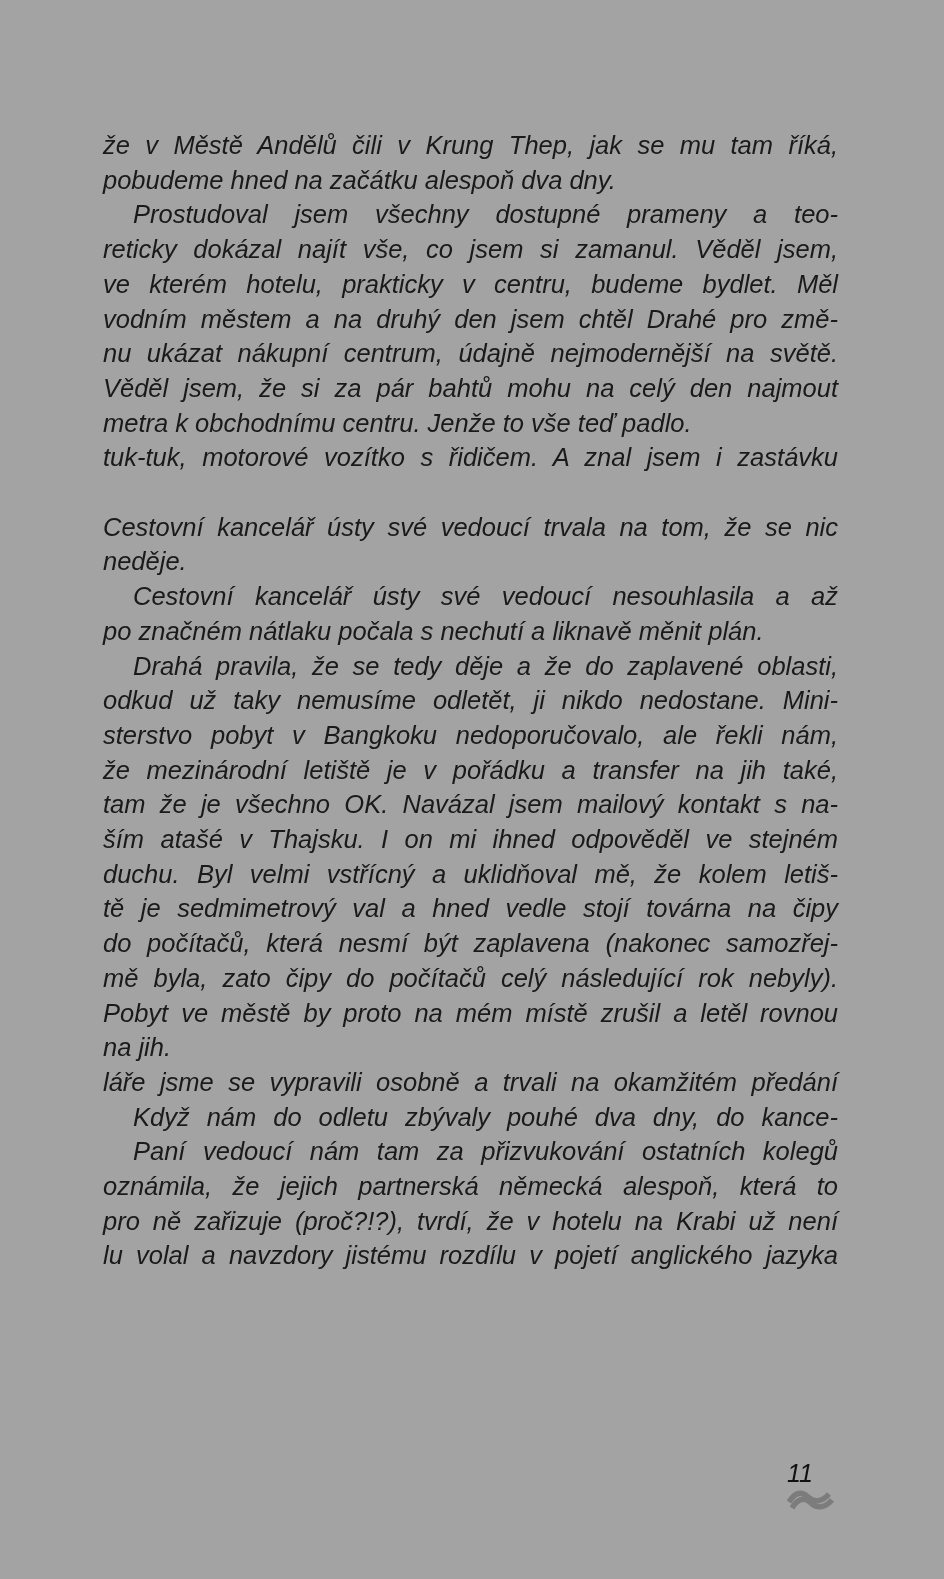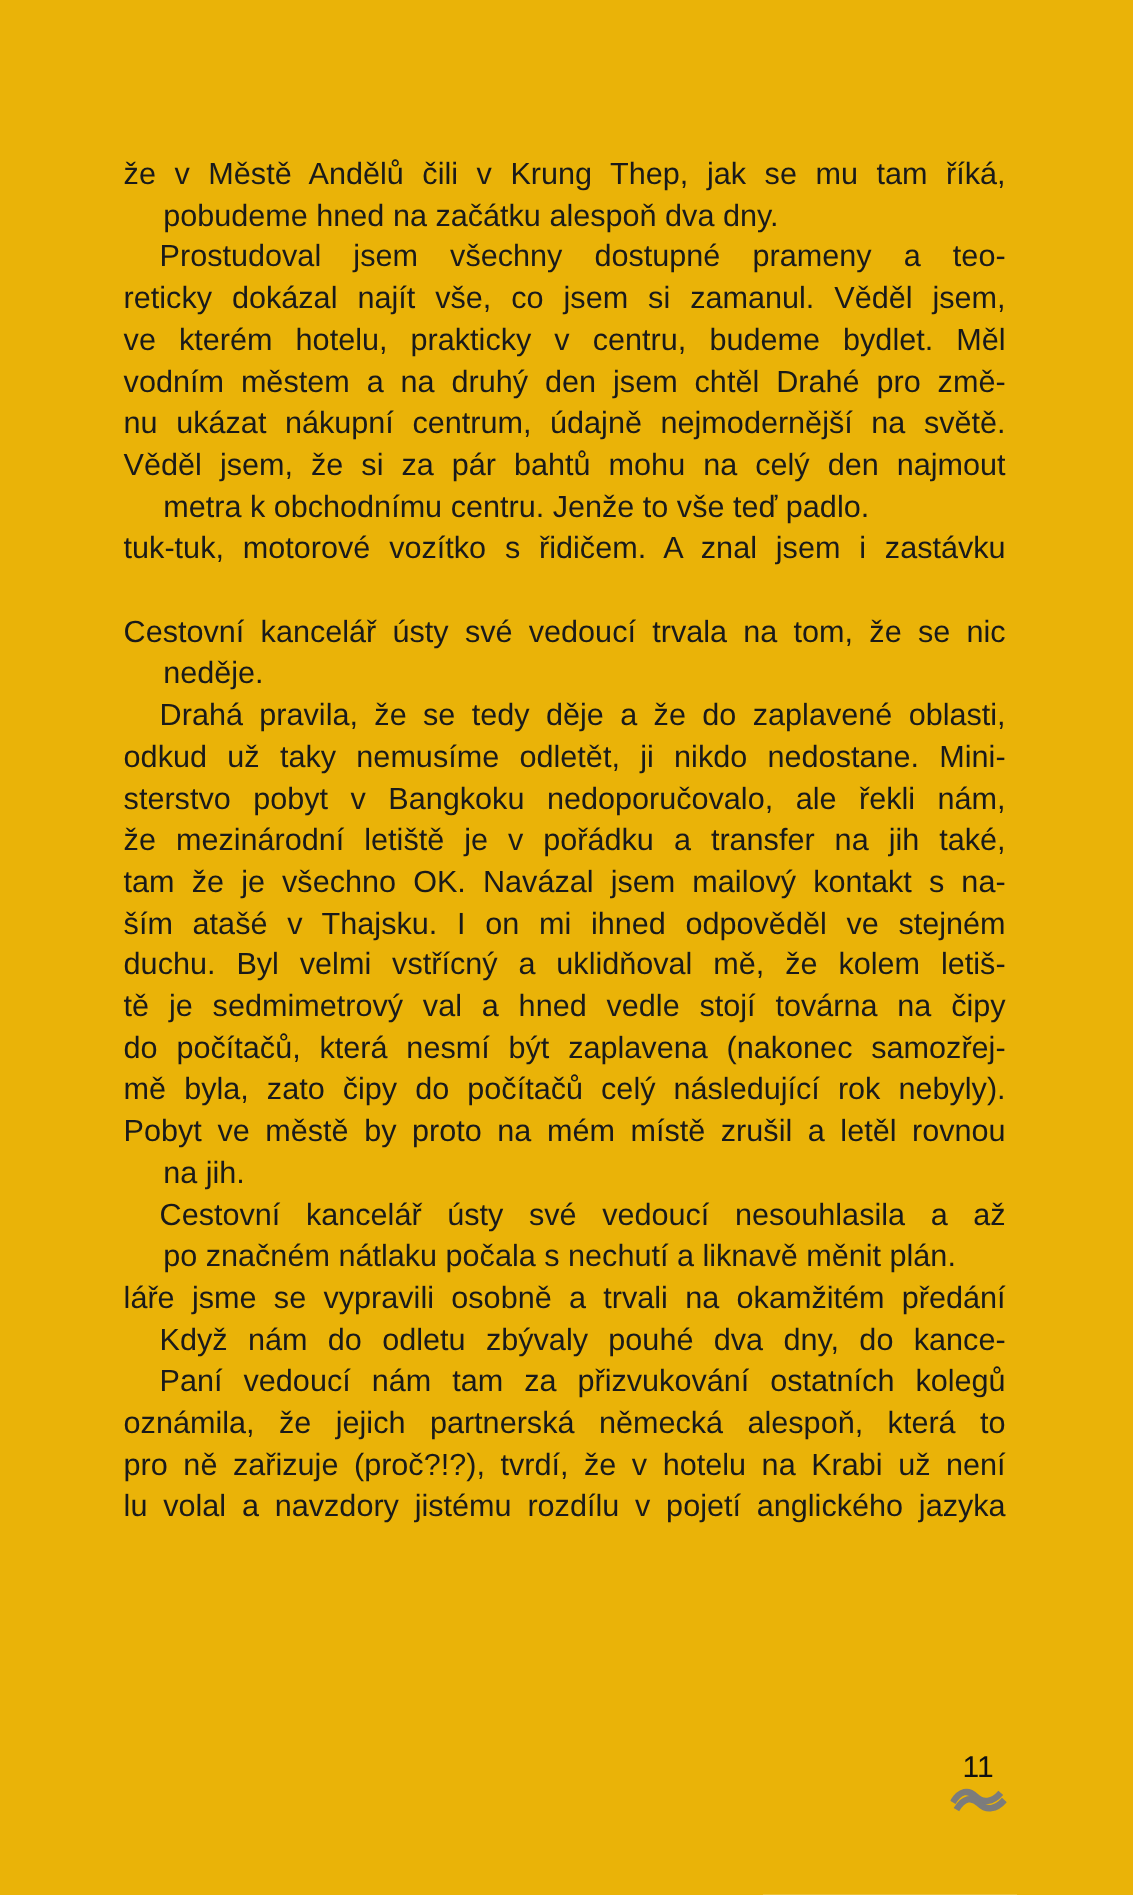--- a/index.html
+++ b/index.html
@@ -11,21 +11,22 @@
     width: 944px;
     height: 1579px;
     position: relative;
     font-family: "Liberation Sans", sans-serif;
     color: #1a1a1a;
     overflow: hidden;
   }
   .page {
     position: absolute;
     inset: 0;
-    background: #eab308;
+    background: #a3a3a3;
+    font-style: italic;
   }
   .text-col {
     position: absolute;
     left: 103px;
     top: 128px;
     width: 735px;
   }
   .para {
     margin: 0;
   }
@@ -36,33 +37,31 @@
     font-size: 25.5px;
     line-height: 34.7px;
     text-align: justify;
     text-align-last: justify;
     white-space: normal;
     color: #1a1a1a;
   }
   .line.last {
     text-align: left;
     text-align-last: left;
-    margin-left: 33px;
   }
   .line.indent {
     text-indent: 30px;
   }
   .footer {
     position: absolute;
     top: 1460px;
     left: 787px;
     width: 56px;
     display: flex;
     flex-direction: column;
-    align-items: center;
   }
   .page-number {
     font-size: 25px;
     line-height: 26px;
     color: #111111;
     margin-bottom: 2px;
   }
   .wave-icon {
     display: block;
   }
@@ -85,36 +84,36 @@
         <div class="line">nu ukázat nákupní centrum, údajně nejmodernější na světě.</div>
         <div class="line">Věděl jsem, že si za pár bahtů mohu na celý den najmout</div>
         <div class="line last">metra k obchodnímu centru. Jenže to vše teď padlo.</div>
         <div class="line">tuk-tuk, motorové vozítko s řidičem. A znal jsem i zastávku</div>
       </div>
       <div class="para">
         <div class="line">Cestovní kancelář ústy své vedoucí trvala na tom, že se nic</div>
         <div class="line last">neděje.</div>
       </div>
       <div class="para">
+        <div class="line indent">Cestovní kancelář ústy své vedoucí nesouhlasila a až</div>
+        <div class="line last">po značném nátlaku počala s nechutí a liknavě měnit plán.</div>
+      </div>
+      <div class="para">
         <div class="line indent">Drahá pravila, že se tedy děje a že do zaplavené oblasti,</div>
         <div class="line">odkud už taky nemusíme odletět, ji nikdo nedostane. Mini-</div>
         <div class="line">sterstvo pobyt v Bangkoku nedoporučovalo, ale řekli nám,</div>
         <div class="line">že mezinárodní letiště je v pořádku a transfer na jih také,</div>
         <div class="line">tam že je všechno OK. Navázal jsem mailový kontakt s na-</div>
         <div class="line">ším atašé v Thajsku. I on mi ihned odpověděl ve stejném</div>
         <div class="line">duchu. Byl velmi vstřícný a uklidňoval mě, že kolem letiš-</div>
         <div class="line">tě je sedmimetrový val a hned vedle stojí továrna na čipy</div>
         <div class="line">do počítačů, která nesmí být zaplavena (nakonec samozřej-</div>
         <div class="line">mě byla, zato čipy do počítačů celý následující rok nebyly).</div>
         <div class="line">Pobyt ve městě by proto na mém místě zrušil a letěl rovnou</div>
         <div class="line last">na jih.</div>
-      </div>
-      <div class="para">
-        <div class="line indent">Cestovní kancelář ústy své vedoucí nesouhlasila a až</div>
-        <div class="line last">po značném nátlaku počala s nechutí a liknavě měnit plán.</div>
       </div>
       <div class="para">
         <div class="line">láře jsme se vypravili osobně a trvali na okamžitém předání</div>
         <div class="line indent">Když nám do odletu zbývaly pouhé dva dny, do kance-</div>
       </div>
       <div class="para">
         <div class="line indent">Paní vedoucí nám tam za přizvukování ostatních kolegů</div>
         <div class="line">oznámila, že jejich partnerská německá alespoň, která to</div>
         <div class="line">pro ně zařizuje (proč?!?), tvrdí, že v hotelu na Krabi už není</div>
         <div class="line">lu volal a navzdory jistému rozdílu v pojetí anglického jazyka</div>

